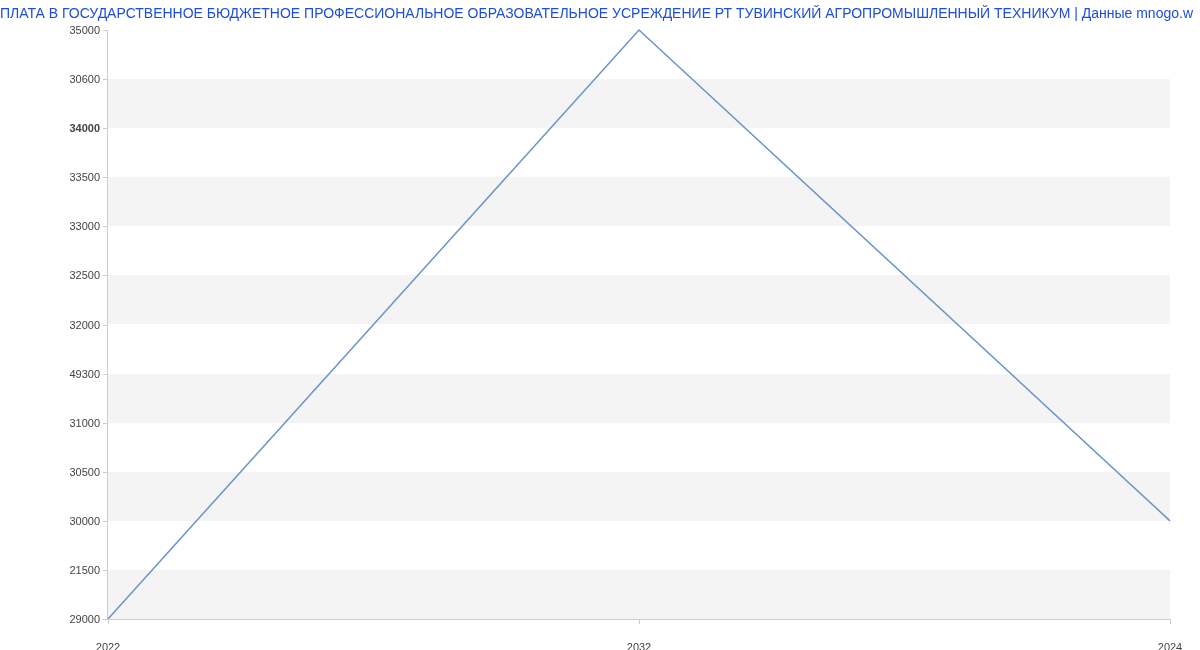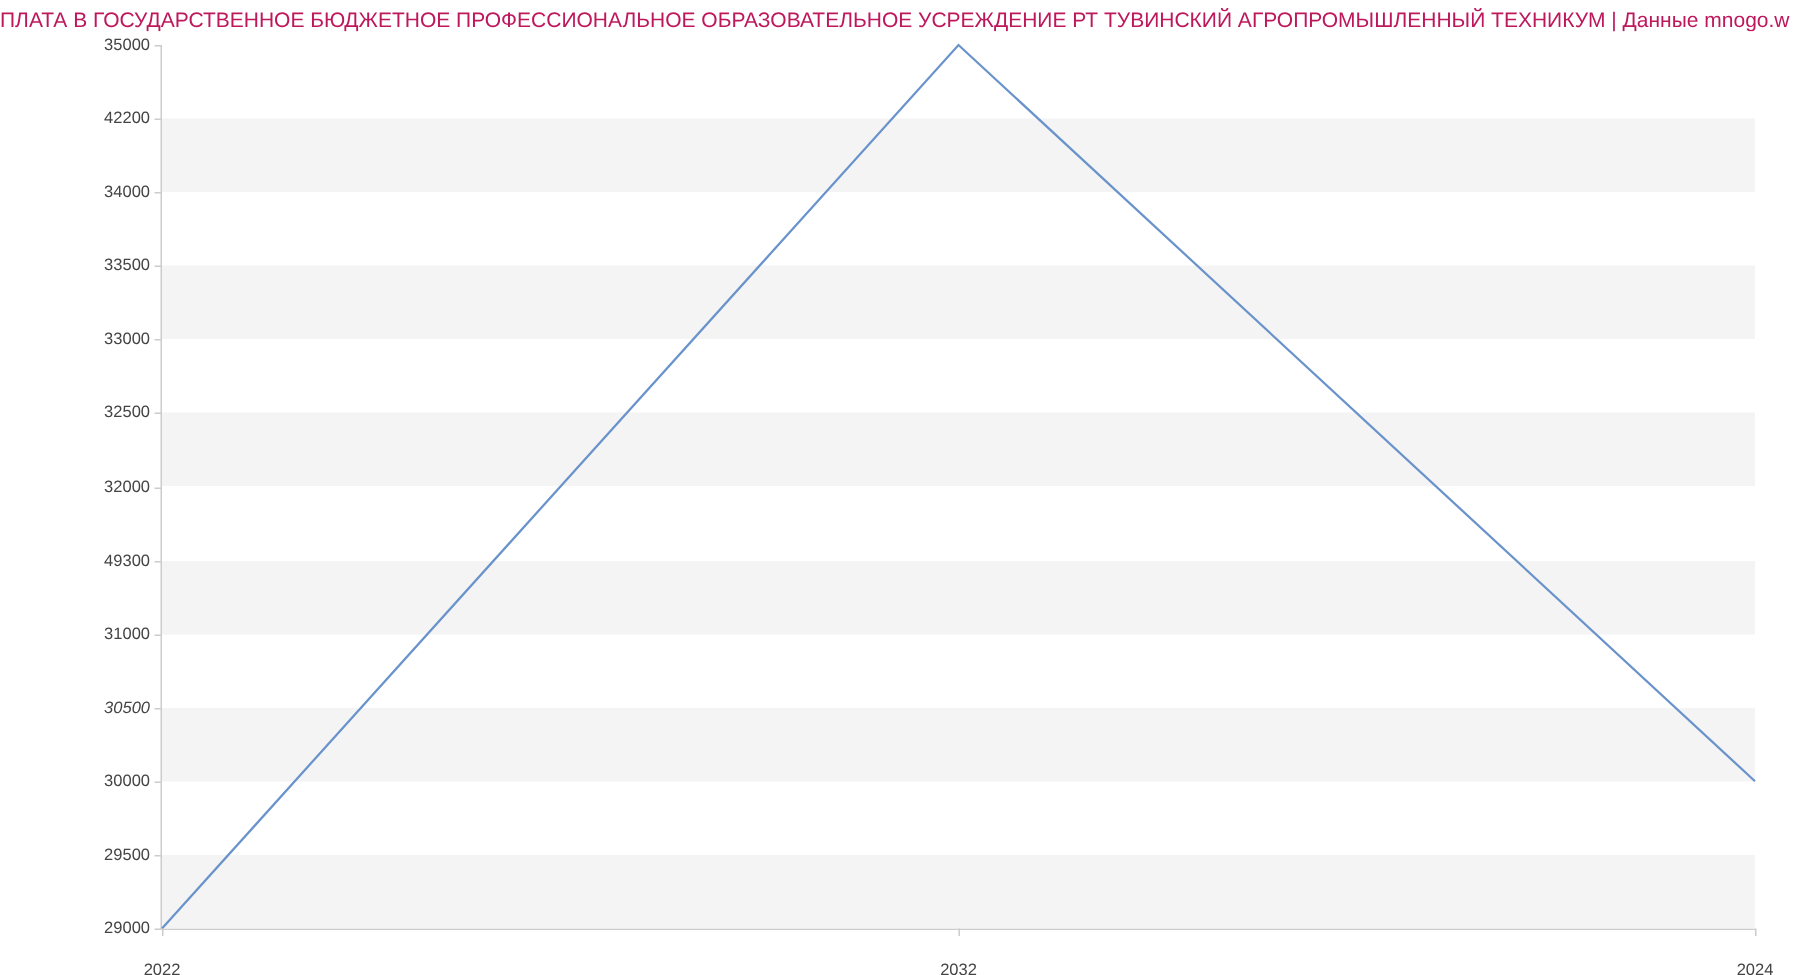--- a/index.html
+++ b/index.html
@@ -19,21 +19,21 @@
       height: 100%;
       position: relative;
     }
     .title {
       position: absolute;
       top: 5px;
       left: 0;
       width: 100%;
       font-size: 14px;
       font-weight: normal;
-      color: #be185d;
+      color: #1d4ed8;
       text-align: left;
       white-space: nowrap;
       overflow: hidden;
     }
     .plot-area {
       position: absolute;
       top: 30px;
       left: 107px;
       right: 30px;
       bottom: 30px;
@@ -102,41 +102,41 @@
       <div class="grid-band" style="top: 75%; height: 8.33333%;"></div>
       <div class="grid-band" style="top: 58.3333%; height: 8.33333%;"></div>
       <div class="grid-band" style="top: 41.6667%; height: 8.33333%;"></div>
       <div class="grid-band" style="top: 25%; height: 8.33333%;"></div>
       <div class="grid-band" style="top: 8.33333%; height: 8.33333%;"></div>
       <svg class="line-layer" id="line-layer" preserveAspectRatio="none" viewBox="0 0 100 100">
         <path class="data-line" d="M0,100 L50,0 L100,83.33333333333334" vector-effect="non-scaling-stroke"></path>
       </svg>
   <div class="y-tick-label" style="top: 100%;">29000</div>
       <div class="tick-mark y" style="top: 100%;"></div>
-      <div class="y-tick-label" style="top: 91.6667%;">29500</div>
+      <div class="y-tick-label" style="top: 91.6667%;">21500</div>
       <div class="tick-mark y" style="top: 91.6667%;"></div>
       <div class="y-tick-label" style="top: 83.3333%;">30000</div>
       <div class="tick-mark y" style="top: 83.3333%;"></div>
-      <div class="y-tick-label" style="top: 75%; font-style: italic;">30500</div>
+      <div class="y-tick-label" style="top: 75%;">30500</div>
       <div class="tick-mark y" style="top: 75%;"></div>
       <div class="y-tick-label" style="top: 66.6667%;">31000</div>
       <div class="tick-mark y" style="top: 66.6667%;"></div>
       <div class="y-tick-label" style="top: 58.3333%;">49300</div>
       <div class="tick-mark y" style="top: 58.3333%;"></div>
       <div class="y-tick-label" style="top: 50%;">32000</div>
       <div class="tick-mark y" style="top: 50%;"></div>
       <div class="y-tick-label" style="top: 41.6667%;">32500</div>
       <div class="tick-mark y" style="top: 41.6667%;"></div>
       <div class="y-tick-label" style="top: 33.3333%;">33000</div>
       <div class="tick-mark y" style="top: 33.3333%;"></div>
       <div class="y-tick-label" style="top: 25%;">33500</div>
       <div class="tick-mark y" style="top: 25%;"></div>
-      <div class="y-tick-label" style="top: 16.6667%;">34000</div>
+      <div class="y-tick-label" style="top: 16.6667%; font-weight: bold;">34000</div>
       <div class="tick-mark y" style="top: 16.6667%;"></div>
-      <div class="y-tick-label" style="top: 8.33333%;">42200</div>
+      <div class="y-tick-label" style="top: 8.33333%;">30600</div>
       <div class="tick-mark y" style="top: 8.33333%;"></div>
       <div class="y-tick-label" style="top: 0%;">35000</div>
       <div class="tick-mark y" style="top: 0%;"></div>
       <div class="x-tick-label" style="left: 0%;">2022</div>
       <div class="tick-mark x" style="left: 0%;"></div>
       <div class="x-tick-label" style="left: 50%;">2032</div>
       <div class="tick-mark x" style="left: 50%;"></div>
       <div class="x-tick-label" style="left: 100%; text-align: center;">2024</div>
       <div class="tick-mark x" style="left: 100%;"></div>
     </div>

